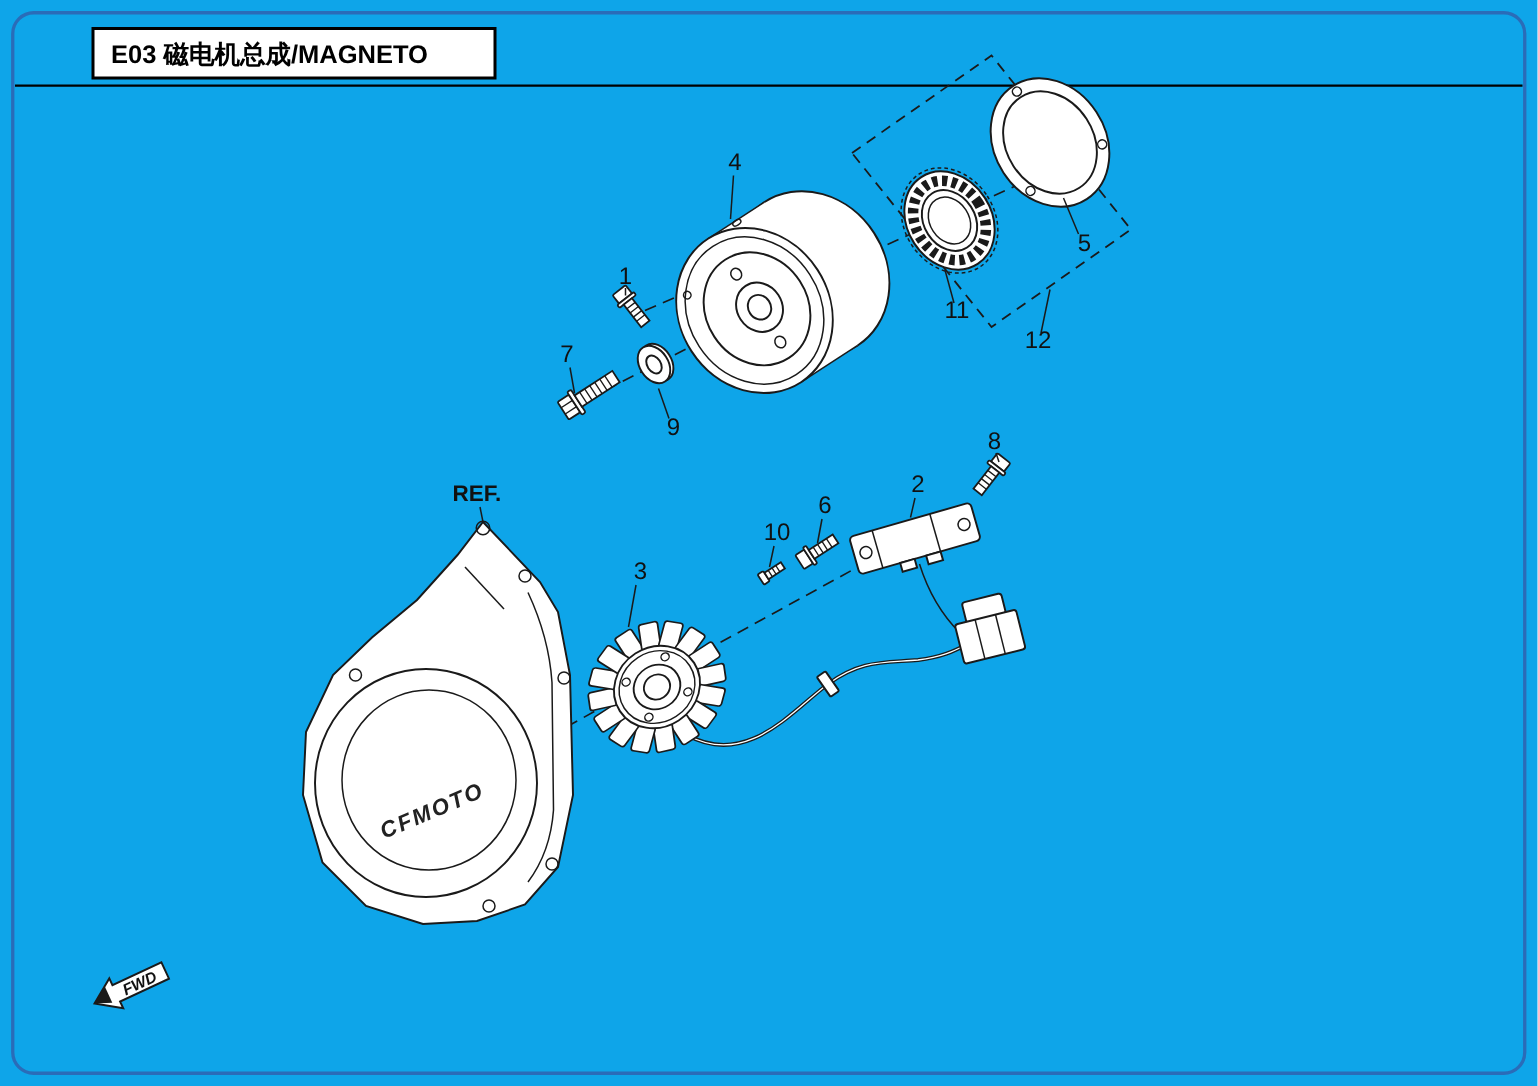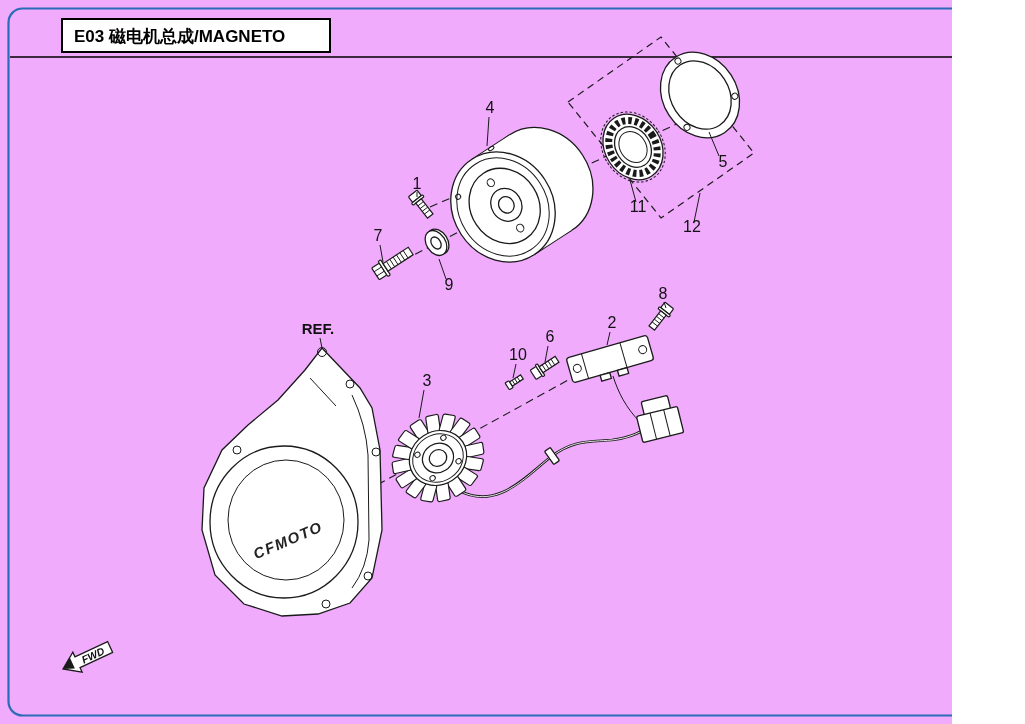--- a/index.html
+++ b/index.html
@@ -1,17 +1,17 @@
 <!DOCTYPE html>
 <html><head>
 <meta charset="utf-8">
 <style>
   * { margin:0; padding:0; box-sizing:border-box; }
   html,body { background:#fff; font-family:"Liberation Sans", sans-serif; }
-  .page { position:relative; width:952px; height:724px; background:#f0abfc; overflow:hidden; }
+  .page { position:relative; width:1025px; height:724px; background:#0ea5e9; overflow:hidden; }
   svg { display:block; }
   .pf { fill:#fff; stroke:#1a1a1a; stroke-width:1.3; }
   .sk { fill:none; stroke:#1a1a1a; stroke-width:1; }
   .ld { stroke:#1a1a1a; stroke-width:1; }
   .dash { fill:none; stroke:#1a1a1a; stroke-width:1.1; stroke-dasharray:8 5; }
   .dashbox { fill:none; stroke:#1a1a1a; stroke-width:1.2; stroke-dasharray:7 5; }
   .num { font-size:16px; fill:#111; text-anchor:middle; }
   .refl { font-size:15px; font-weight:bold; fill:#111; text-anchor:middle; }
   .title { font-size:17px; font-weight:bold; fill:#000; }
   .logo { font-size:15px; font-weight:bold; font-style:italic; letter-spacing:1.5px; fill:#222; text-anchor:middle; }

